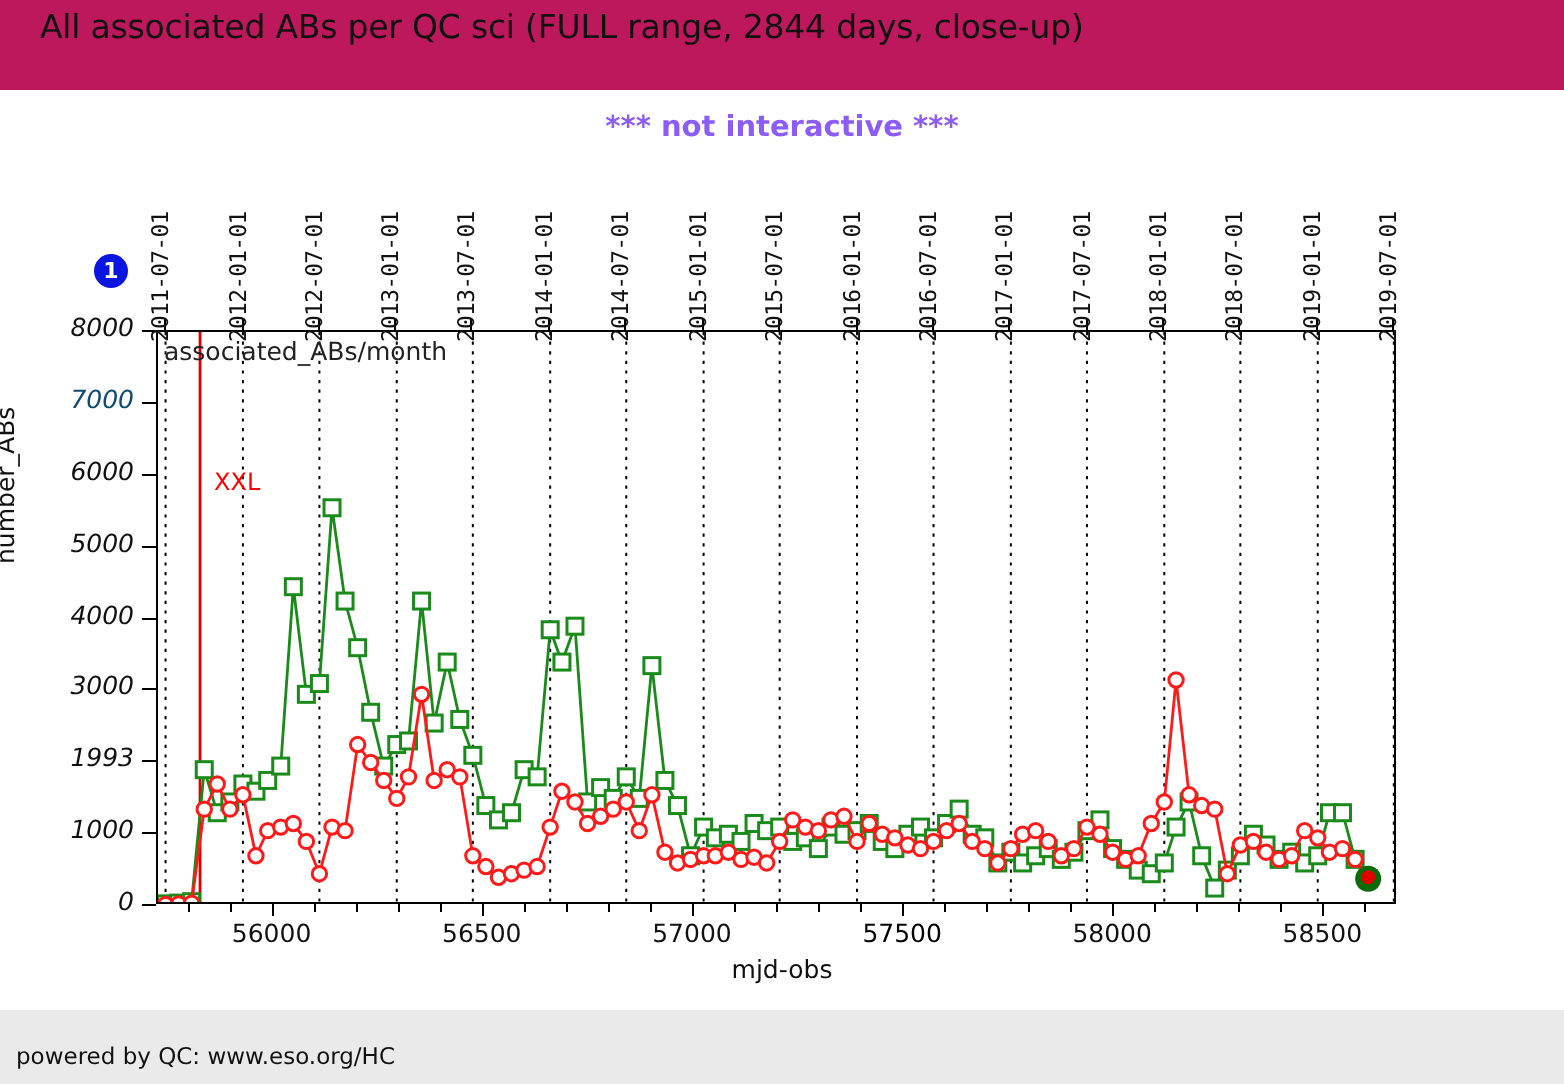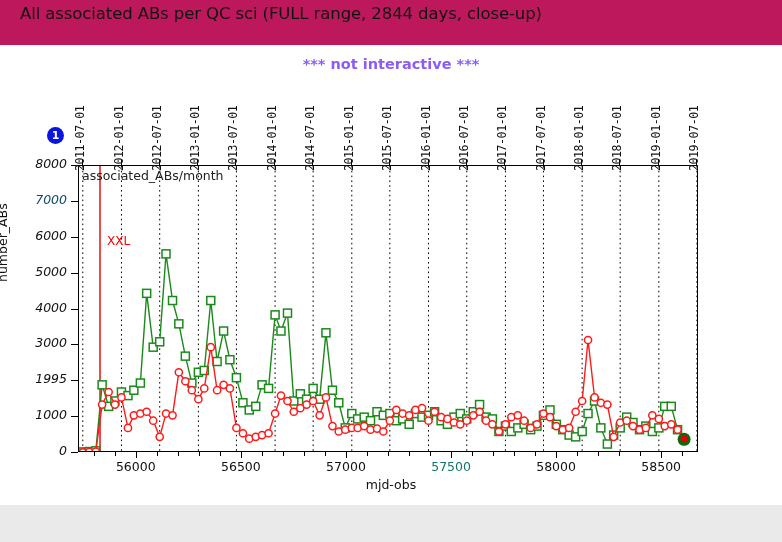--- a/index.html
+++ b/index.html
@@ -316,41 +316,41 @@
   </div>
   <div id="series-label">associated_ABs/month</div>
   <div id="yaxis-title">number_ABs</div>
   <div id="xaxis-title">mjd-obs</div>
   <div id="axes-decor">
       <div class="ytick" style="position:absolute;left:71px;top:452.0px;width:7px;height:0;border-top:1.3px solid #000;"></div>
       <div class="ylabel-txt" style="position:absolute;left:5px;top:443.0px;width:62px;text-align:right;font-size:12.5px;color:#111;">0</div>
       <div class="ytick" style="position:absolute;left:71px;top:416.1px;width:7px;height:0;border-top:1.3px solid #000;"></div>
       <div class="ylabel-txt" style="position:absolute;left:5px;top:407.1px;width:62px;text-align:right;font-size:12.5px;color:#111;">1000</div>
       <div class="ytick" style="position:absolute;left:71px;top:380.3px;width:7px;height:0;border-top:1.3px solid #000;"></div>
-      <div class="ylabel-txt" style="position:absolute;left:5px;top:371.3px;width:62px;text-align:right;font-size:12.5px;color:#111;">1995</div>
+      <div class="ylabel-txt" style="position:absolute;left:5px;top:371.3px;width:62px;text-align:right;font-size:12.5px;color:#111;">1993</div>
       <div class="ytick" style="position:absolute;left:71px;top:344.4px;width:7px;height:0;border-top:1.3px solid #000;"></div>
       <div class="ylabel-txt" style="position:absolute;left:5px;top:335.4px;width:62px;text-align:right;font-size:12.5px;color:#111;">3000</div>
       <div class="ytick" style="position:absolute;left:71px;top:308.5px;width:7px;height:0;border-top:1.3px solid #000;"></div>
       <div class="ylabel-txt" style="position:absolute;left:5px;top:299.5px;width:62px;text-align:right;font-size:12.5px;color:#111;">4000</div>
       <div class="ytick" style="position:absolute;left:71px;top:272.6px;width:7px;height:0;border-top:1.3px solid #000;"></div>
       <div class="ylabel-txt" style="position:absolute;left:5px;top:263.6px;width:62px;text-align:right;font-size:12.5px;color:#111;">5000</div>
       <div class="ytick" style="position:absolute;left:71px;top:236.8px;width:7px;height:0;border-top:1.3px solid #000;"></div>
       <div class="ylabel-txt" style="position:absolute;left:5px;top:227.8px;width:62px;text-align:right;font-size:12.5px;color:#111;">6000</div>
       <div class="ytick" style="position:absolute;left:71px;top:200.9px;width:7px;height:0;border-top:1.3px solid #000;"></div>
       <div class="ylabel-txt" style="position:absolute;left:5px;top:191.9px;width:62px;font-size:12.5px;color:#0c4a6e;">7000</div>
       <div class="ytick" style="position:absolute;left:71px;top:165.0px;width:7px;height:0;border-top:1.3px solid #000;"></div>
       <div class="ylabel-txt" style="position:absolute;left:5px;top:156.0px;width:62px;text-align:right;font-size:12.5px;color:#111;">8000</div>
       <div class="xtick" style="position:absolute;left:135.8px;top:452px;width:0;height:6px;border-left:1.3px solid #000;"></div>
       <div class="xlabel-txt" style="position:absolute;left:135.8px;top:459px;width:80px;margin-left:-40px;text-align:center;font-size:12.5px;color:#111;">56000</div>
       <div class="xtick" style="position:absolute;left:240.9px;top:452px;width:0;height:6px;border-left:1.3px solid #000;"></div>
       <div class="xlabel-txt" style="position:absolute;left:240.9px;top:459px;width:80px;margin-left:-40px;text-align:center;font-size:12.5px;color:#111;">56500</div>
       <div class="xtick" style="position:absolute;left:346.0px;top:452px;width:0;height:6px;border-left:1.3px solid #000;"></div>
       <div class="xlabel-txt" style="position:absolute;left:346.0px;top:459px;width:80px;margin-left:-40px;text-align:center;font-size:12.5px;color:#111;">57000</div>
       <div class="xtick" style="position:absolute;left:451.1px;top:452px;width:0;height:6px;border-left:1.3px solid #000;"></div>
-      <div class="xlabel-txt" style="position:absolute;left:451.1px;top:459px;width:80px;margin-left:-40px;text-align:center;font-size:12.5px;color:#0f766e;">57500</div>
+      <div class="xlabel-txt" style="position:absolute;left:451.1px;top:459px;width:80px;margin-left:-40px;text-align:center;font-size:12.5px;color:#000000;">57500</div>
       <div class="xtick" style="position:absolute;left:556.1px;top:452px;width:0;height:6px;border-left:1.3px solid #000;"></div>
       <div class="xlabel-txt" style="position:absolute;left:556.1px;top:459px;width:80px;margin-left:-40px;text-align:center;font-size:12.5px;color:#111;">58000</div>
       <div class="xtick" style="position:absolute;left:661.2px;top:452px;width:0;height:6px;border-left:1.3px solid #000;"></div>
       <div class="xlabel-txt" style="position:absolute;left:661.2px;top:459px;width:80px;margin-left:-40px;text-align:center;font-size:12.5px;color:#111;">58500</div>
       <div class="xtick minor" style="position:absolute;left:93.8px;top:452px;width:0;height:4px;border-left:1.1px solid #000;"></div>
       <div class="xtick minor" style="position:absolute;left:114.8px;top:452px;width:0;height:4px;border-left:1.1px solid #000;"></div>
       <div class="xtick minor" style="position:absolute;left:156.8px;top:452px;width:0;height:4px;border-left:1.1px solid #000;"></div>
       <div class="xtick minor" style="position:absolute;left:177.8px;top:452px;width:0;height:4px;border-left:1.1px solid #000;"></div>
       <div class="xtick minor" style="position:absolute;left:198.8px;top:452px;width:0;height:4px;border-left:1.1px solid #000;"></div>
       <div class="xtick minor" style="position:absolute;left:219.9px;top:452px;width:0;height:4px;border-left:1.1px solid #000;"></div>
@@ -403,13 +403,14 @@
       <div class="topdate" style="position:absolute;left:624.2px;top:157px;transform:rotate(-90deg);transform-origin:left bottom;font-size:11.5px;color:#111;white-space:nowrap;font-family:&quot;DejaVu Sans Mono&quot;,monospace;letter-spacing:-0.4px;">2018-07-01</div>
       <div class="toptick" style="position:absolute;left:657.9px;top:159px;width:0;height:6px;border-left:1.3px solid #000;"></div>
       <div class="topdate" style="position:absolute;left:662.9px;top:157px;transform:rotate(-90deg);transform-origin:left bottom;font-size:11.5px;color:#111;white-space:nowrap;font-family:&quot;DejaVu Sans Mono&quot;,monospace;letter-spacing:-0.4px;">2019-01-01</div>
       <div class="toptick" style="position:absolute;left:695.9px;top:159px;width:0;height:6px;border-left:1.3px solid #000;"></div>
       <div class="topdate" style="position:absolute;left:700.9px;top:157px;transform:rotate(-90deg);transform-origin:left bottom;font-size:11.5px;color:#111;white-space:nowrap;font-family:&quot;DejaVu Sans Mono&quot;,monospace;letter-spacing:-0.4px;">2019-07-01</div>
       <div class="event-label" style="position:absolute;left:107.0px;top:234.1px;color:#ff0000;font-size:12px;">XXL</div>
     </div>
 </div>
 
 <div id="footer">
+  <div id="footer-left">powered by QC: www.eso.org/HC</div>
 </div>
 
 </body></html>

